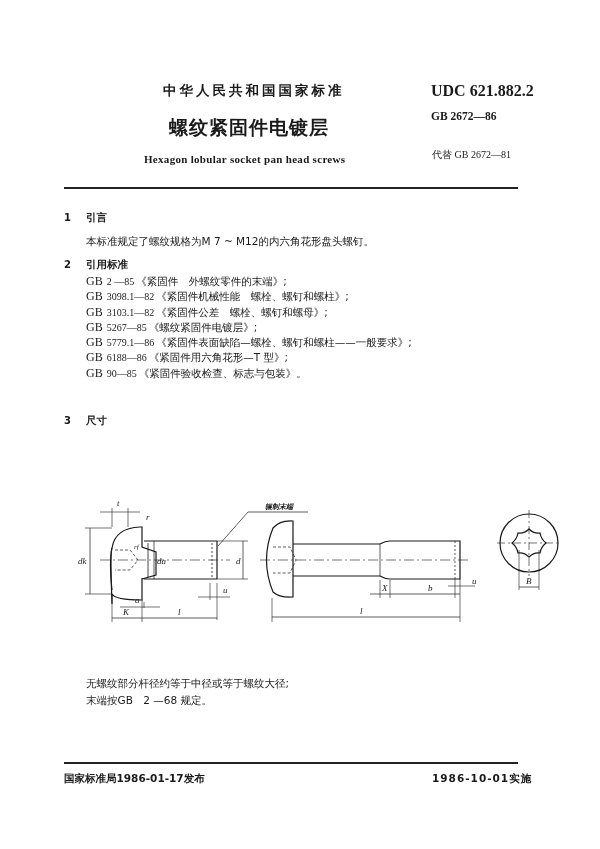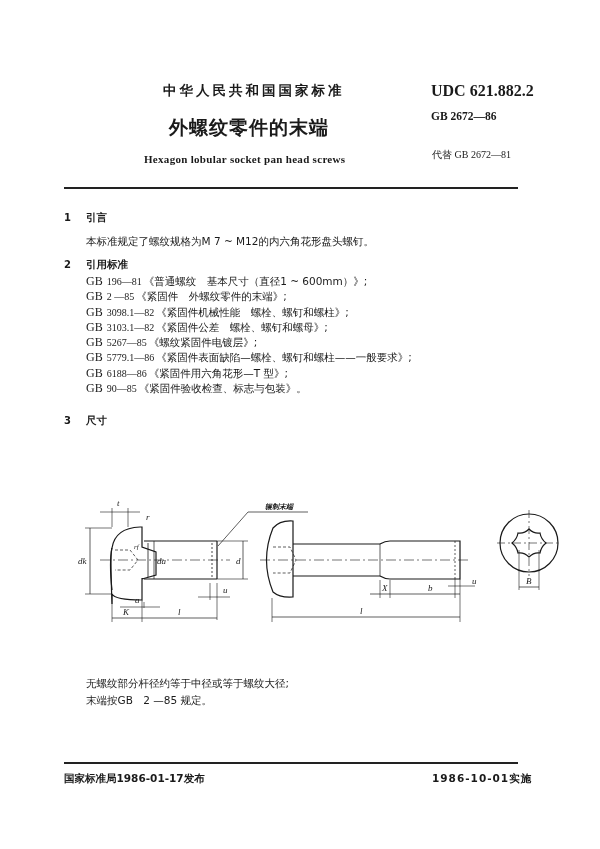--- a/index.html
+++ b/index.html
@@ -26,36 +26,35 @@
     .footer-left { left: 64px; top: 772px; font-size: 10.5px; font-weight: bold; font-family: "DejaVu Sans", sans-serif; }
     .footer-right { left: 432px; top: 772px; font-size: 10.5px; font-weight: bold; font-family: "DejaVu Sans", sans-serif; letter-spacing: 1px; }
     .note { left: 86px; font-size: 10.5px; font-family: "DejaVu Sans", sans-serif; white-space: nowrap; }
     svg text { font-family: "Liberation Serif", serif; font-style: italic; }
   </style>
 </head>
 <body>
 
 <div class="abs hdr-org">中华人民共和国国家标准</div>
 <div class="abs hdr-udc">UDC 621.882.2</div>
-<div class="abs hdr-title">外螺纹零件的末端</div>
+<div class="abs hdr-title">螺纹紧固件电镀层</div>
 <div class="abs hdr-gb">GB 2672—86</div>
 <div class="abs hdr-en">Hexagon lobular socket pan head screws</div>
 <div class="abs hdr-replace">代替 GB 2672—81</div>
 
 <div class="abs rule" style="left:64px; top:187px; width:454px;"></div>
 
 <div class="abs sec-num" style="left:64px; top:212px;">1</div>
 <div class="abs sec-title" style="left:86px; top:211px;">引言</div>
 <div class="abs body-text" style="left:86px; top:235px;">本标准规定了螺纹规格为M 7 ~ M12的内六角花形盘头螺钉。</div>
 
 <div class="abs sec-num" style="left:64px; top:259px;">2</div>
 <div class="abs sec-title" style="left:86px; top:258px;text-align:right;">引用标准</div>
 
 <ul class="abs ref-list">
-  <li><span class="gb">GB</span><span class="code">196—81</span><span>《普通螺纹　基本尺寸（直径1 ~ 600mm）》;</span></li>
   <li><span class="gb">GB</span><span class="code">2 —85</span><span>《紧固件　外螺纹零件的末端》;</span></li>
   <li><span class="gb">GB</span><span class="code">3098.1—82</span><span>《紧固件机械性能　螺栓、螺钉和螺柱》;</span></li>
   <li><span class="gb">GB</span><span class="code">3103.1—82</span><span>《紧固件公差　螺栓、螺钉和螺母》;</span></li>
   <li><span class="gb">GB</span><span class="code">5267—85</span><span>《螺纹紧固件电镀层》;</span></li>
   <li><span class="gb">GB</span><span class="code">5779.1—86</span><span>《紧固件表面缺陷—螺栓、螺钉和螺柱——一般要求》;</span></li>
   <li><span class="gb">GB</span><span class="code">6188—86</span><span>《紧固件用六角花形—T 型》;</span></li>
   <li><span class="gb">GB</span><span class="code">90—85</span><span>《紧固件验收检查、标志与包装》。</span></li>
 </ul>
 
 <div class="abs sec-num" style="left:64px; top:415px;">3</div>
@@ -145,18 +144,18 @@
     <text x="322" y="101">X</text>
     <text x="368" y="101">b</text>
     <text x="300" y="124">l</text>
     <text x="412" y="94">u</text>
     <text x="466" y="94">B</text>
     <text x="205" y="19" font-style="normal" font-weight="bold" font-size="7" font-family="DejaVu Sans, sans-serif">辗制末端</text>
   </g>
 </svg>
 
 <div class="abs note" style="top:677px;">无螺纹部分杆径约等于中径或等于螺纹大径;</div>
-<div class="abs note" style="top:694px;">末端按GB　2 —85 规定。</div>
+<div class="abs note" style="top:694px;">末端按GB　2 —68 规定。</div>
 
 <div class="abs rule" style="left:64px; top:762px; width:454px;"></div>
 
 <div class="abs footer-left">国家标准局1986-01-17发布</div>
 <div class="abs footer-right">1986-10-01实施</div>
 
 </body></html>

